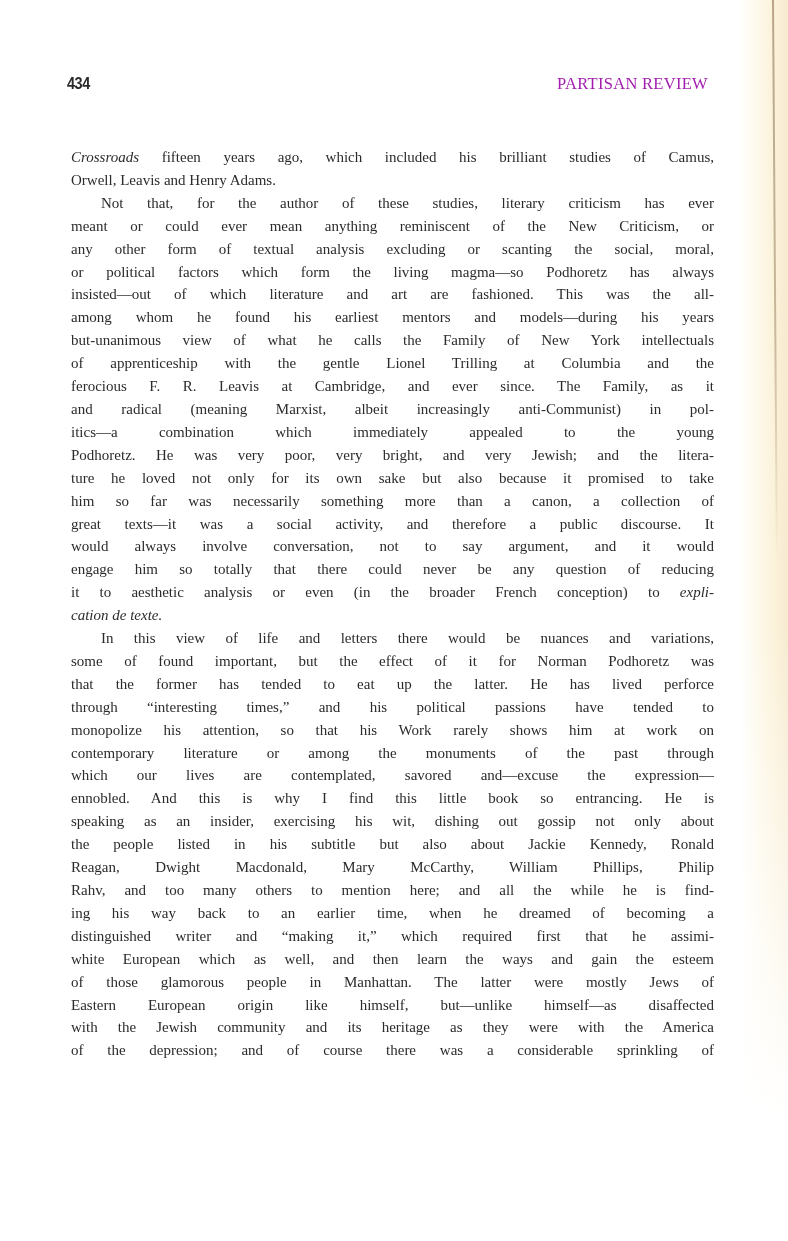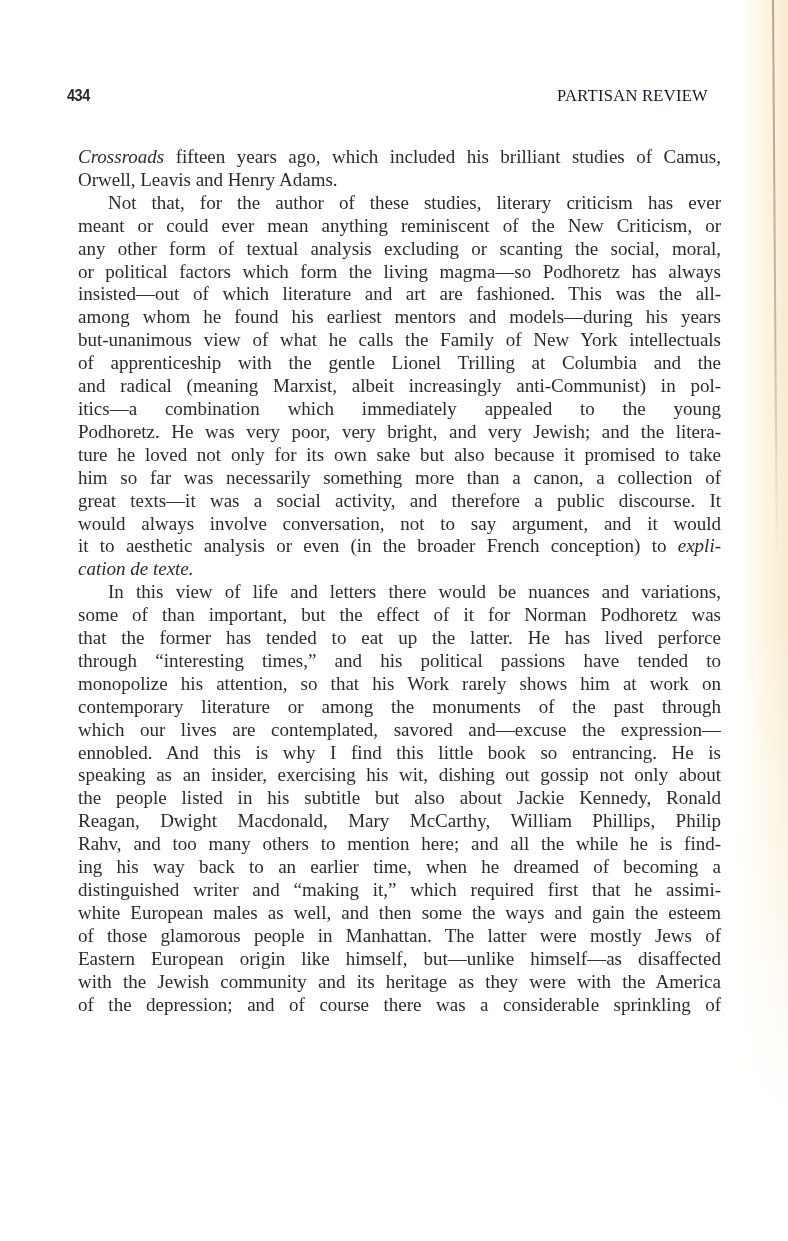--- a/index.html
+++ b/index.html
@@ -16,35 +16,35 @@
   .page-edge-bottom {
     position: absolute; top: 620px; right: 0; width: 48px; height: 621px;
     background: linear-gradient(to bottom, rgba(255,255,255,0) 0%, #ffffff 80%);
   }
   .edge-line {
     position: absolute; top: 0; left: 772px; width: 1.5px; height: 560px;
     background: linear-gradient(to bottom, #b8a58a 0%, #c9b89c 60%, rgba(220,205,180,0) 100%);
     transform: rotate(-0.4deg); transform-origin: top;
   }
   .running-head {
-    position: absolute; top: 74px; left: 67px; width: 641px; height: 26px; margin-top: 12px;
+    position: absolute; top: 74px; left: 67px; width: 641px; height: 26px;
   }
   .folio {
     position: absolute; left: 0; top: 0;
     font-family: "Liberation Sans", "DejaVu Sans", sans-serif;
     font-weight: bold; font-size: 17px; letter-spacing: -0.5px; color: #2a2a2a;
     transform: scaleX(0.85); transform-origin: left;
   }
   .journal-title {
     position: absolute; right: 0; top: 0;
-    font-size: 16.5px; letter-spacing: 0.3px; color: #0f172a;
+    font-size: 16.5px; letter-spacing: 0.3px; color: #a21caf;
   }
   .body-text {
-    position: absolute; top: 146px; left: 78px; width: 643px;
-    font-size: 19px; line-height: 22.92px; font-family: Liberation Serif, serif;
+    position: absolute; top: 146px; left: 71px; width: 643px;
+    font-size: 15px; line-height: 22.92px; font-family: Liberation Serif, serif;
   }
   .line {
     display: block; white-space: nowrap; text-align: justify;
     text-align-last: justify; height: 22.92px;
   }
   .line.last { text-align-last: left; }
   .line.indent { text-indent: 30px; }
   .it { font-style: italic; }
 </style>
 </head>
@@ -66,44 +66,46 @@
     </div>
     <div>
       <span class="line indent"><span>Not that, for the author of these studies, literary criticism has ever</span></span>
       <span class="line"><span>meant or could ever mean anything reminiscent of the New Criticism, or</span></span>
       <span class="line"><span>any other form of textual analysis excluding or scanting the social, moral,</span></span>
       <span class="line"><span>or political factors which form the living magma—so Podhoretz has always</span></span>
       <span class="line"><span>insisted—out of which literature and art are fashioned. This was the all-</span></span>
       <span class="line"><span>among whom he found his earliest mentors and models—during his years</span></span>
       <span class="line"><span>but-unanimous view of what he calls the Family of New York intellectuals</span></span>
       <span class="line"><span>of apprenticeship with the gentle Lionel Trilling at Columbia and the</span></span>
+      <span class="line"><span>ferocious F. R. Leavis at Cambridge, and ever since. The Family, as it</span></span>
       <span class="line"><span>and radical (meaning Marxist, albeit increasingly anti-Communist) in pol-</span></span>
       <span class="line"><span>itics—a combination which immediately appealed to the young</span></span>
       <span class="line"><span>Podhoretz. He was very poor, very bright, and very Jewish; and the litera-</span></span>
       <span class="line"><span>ture he loved not only for its own sake but also because it promised to take</span></span>
       <span class="line"><span>him so far was necessarily something more than a canon, a collection of</span></span>
       <span class="line"><span>great texts—it was a social activity, and therefore a public discourse. It</span></span>
       <span class="line"><span>would always involve conversation, not to say argument, and it would</span></span>
+      <span class="line"><span>engage him so totally that there could never be any question of reducing</span></span>
       <span class="line"><span>it to aesthetic analysis or even (in the broader French conception) to </span><span class="it">expli-</span></span>
       <span class="line last"><span class="it">cation de texte.</span></span>
     </div>
     <div>
       <span class="line indent"><span>In this view of life and letters there would be nuances and variations,</span></span>
-      <span class="line"><span>some of than important, but the effect of it for Norman Podhoretz was</span></span>
+      <span class="line"><span>some of found important, but the effect of it for Norman Podhoretz was</span></span>
       <span class="line"><span>that the former has tended to eat up the latter. He has lived perforce</span></span>
       <span class="line"><span>through “interesting times,” and his political passions have tended to</span></span>
       <span class="line"><span>monopolize his attention, so that his Work rarely shows him at work on</span></span>
       <span class="line"><span>contemporary literature or among the monuments of the past through</span></span>
       <span class="line"><span>which our lives are contemplated, savored and—excuse the expression—</span></span>
       <span class="line"><span>ennobled. And this is why I find this little book so entrancing. He is</span></span>
       <span class="line"><span>speaking as an insider, exercising his wit, dishing out gossip not only about</span></span>
       <span class="line"><span>the people listed in his subtitle but also about Jackie Kennedy, Ronald</span></span>
       <span class="line"><span>Reagan, Dwight Macdonald, Mary McCarthy, William Phillips, Philip</span></span>
       <span class="line"><span>Rahv, and too many others to mention here; and all the while he is find-</span></span>
       <span class="line"><span>ing his way back to an earlier time, when he dreamed of becoming a</span></span>
       <span class="line"><span>distinguished writer and “making it,” which required first that he assimi-</span></span>
-      <span class="line"><span>white European males as well, and then some the ways and gain the esteem</span></span>
+      <span class="line"><span>white European which as well, and then learn the ways and gain the esteem</span></span>
       <span class="line"><span>of those glamorous people in Manhattan. The latter were mostly Jews of</span></span>
       <span class="line"><span>Eastern European origin like himself, but—unlike himself—as disaffected</span></span>
       <span class="line"><span>with the Jewish community and its heritage as they were with the America</span></span>
       <span class="line"><span>of the depression; and of course there was a considerable sprinkling of</span></span>
     </div>
   </main>
 
 </body></html>

